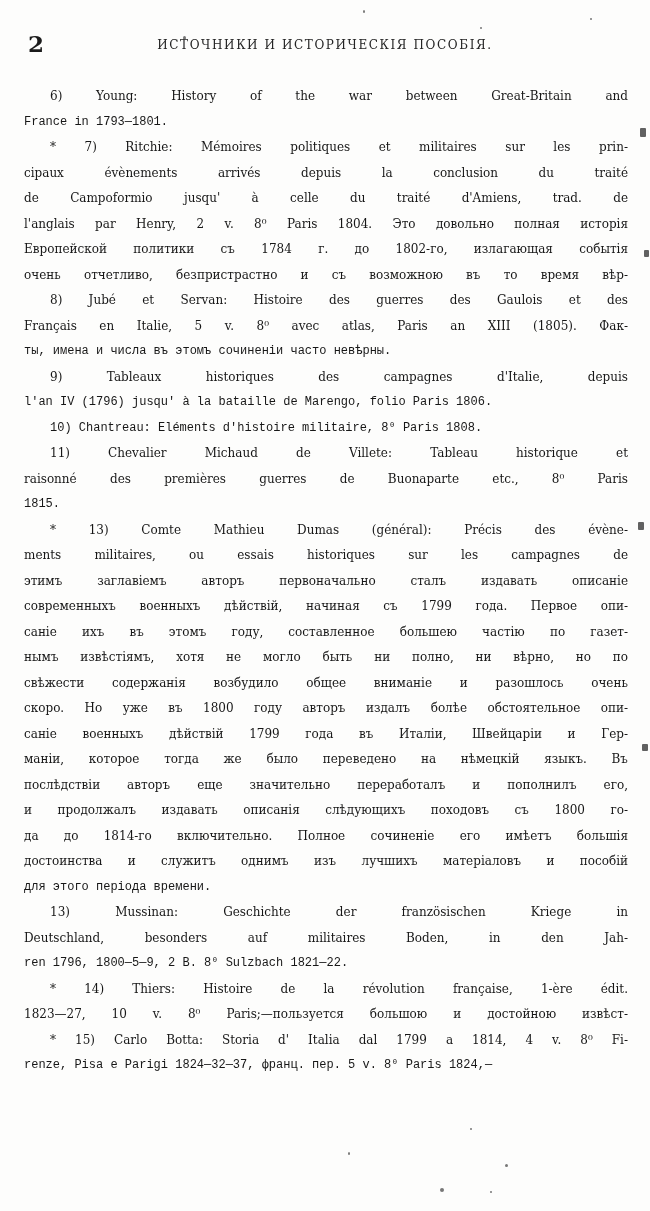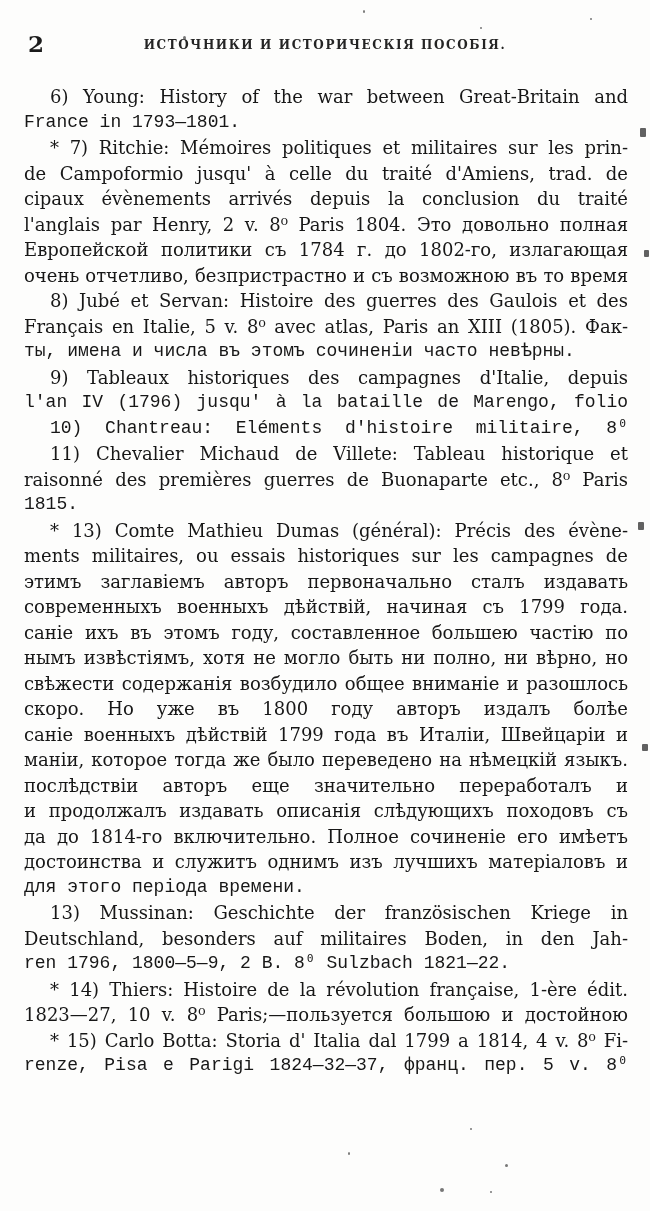--- a/index.html
+++ b/index.html
@@ -32,36 +32,36 @@
     font-weight: bold;
     color: #1b1b1b;
   }
   .running-header {
     position: absolute;
     left: 0;
     top: 8px;
     width: 100%;
     text-align: center;
     font-size: 12px;
-    font-weight: bold;
+    font-weight: normal;
     letter-spacing: 1.6px;
     color: #242424;
   }
   .text-body {
     position: absolute;
     top: 84px;
     left: 24px;
     width: 604px;
   }
   .entry {
     margin: 0;
     padding: 0;
   }
   .line {
-    font-size: 18px;
+    font-size: 12px;
     line-height: 25.5px;
     height: 25.5px;
     overflow: hidden;
     text-align: justify;
     text-align-last: justify;
     white-space: normal;
   }
   .line.first {
     padding-left: 26px;
   }
@@ -93,22 +93,22 @@
   </div>
 
   <div class="text-body">
 
   <div class="entry">
         <div class="line first">6) Young: History of the war between Great-Britain and</div>
         <div class="line last">France in 1793—1801.</div>
       </div>
       <div class="entry">
         <div class="line first">* 7) Ritchie: Mémoires politiques et militaires sur les prin-</div>
+        <div class="line">cipaux évènements arrivés depuis la conclusion du traité</div>
         <div class="line">de Campoformio jusqu' à celle du traité d'Amiens, trad. de</div>
-        <div class="line">cipaux évènements arrivés depuis la conclusion du traité</div>
         <div class="line">l'anglais par Henry, 2 v. 8⁰ Paris 1804. Это довольно полная исторія</div>
         <div class="line">Европейской политики съ 1784 г. до 1802-го, излагающая событія</div>
         <div class="line">очень отчетливо, безпристрастно и съ возможною въ то время вѣр-</div>
       </div>
       <div class="entry">
         <div class="line first">8) Jubé et Servan: Histoire des guerres des Gaulois et des</div>
         <div class="line">Français en Italie, 5 v. 8⁰ avec atlas, Paris an XIII (1805). Фак-</div>
         <div class="line last">ты, имена и числа въ этомъ сочиненіи часто невѣрны.</div>
       </div>
       <div class="entry">

